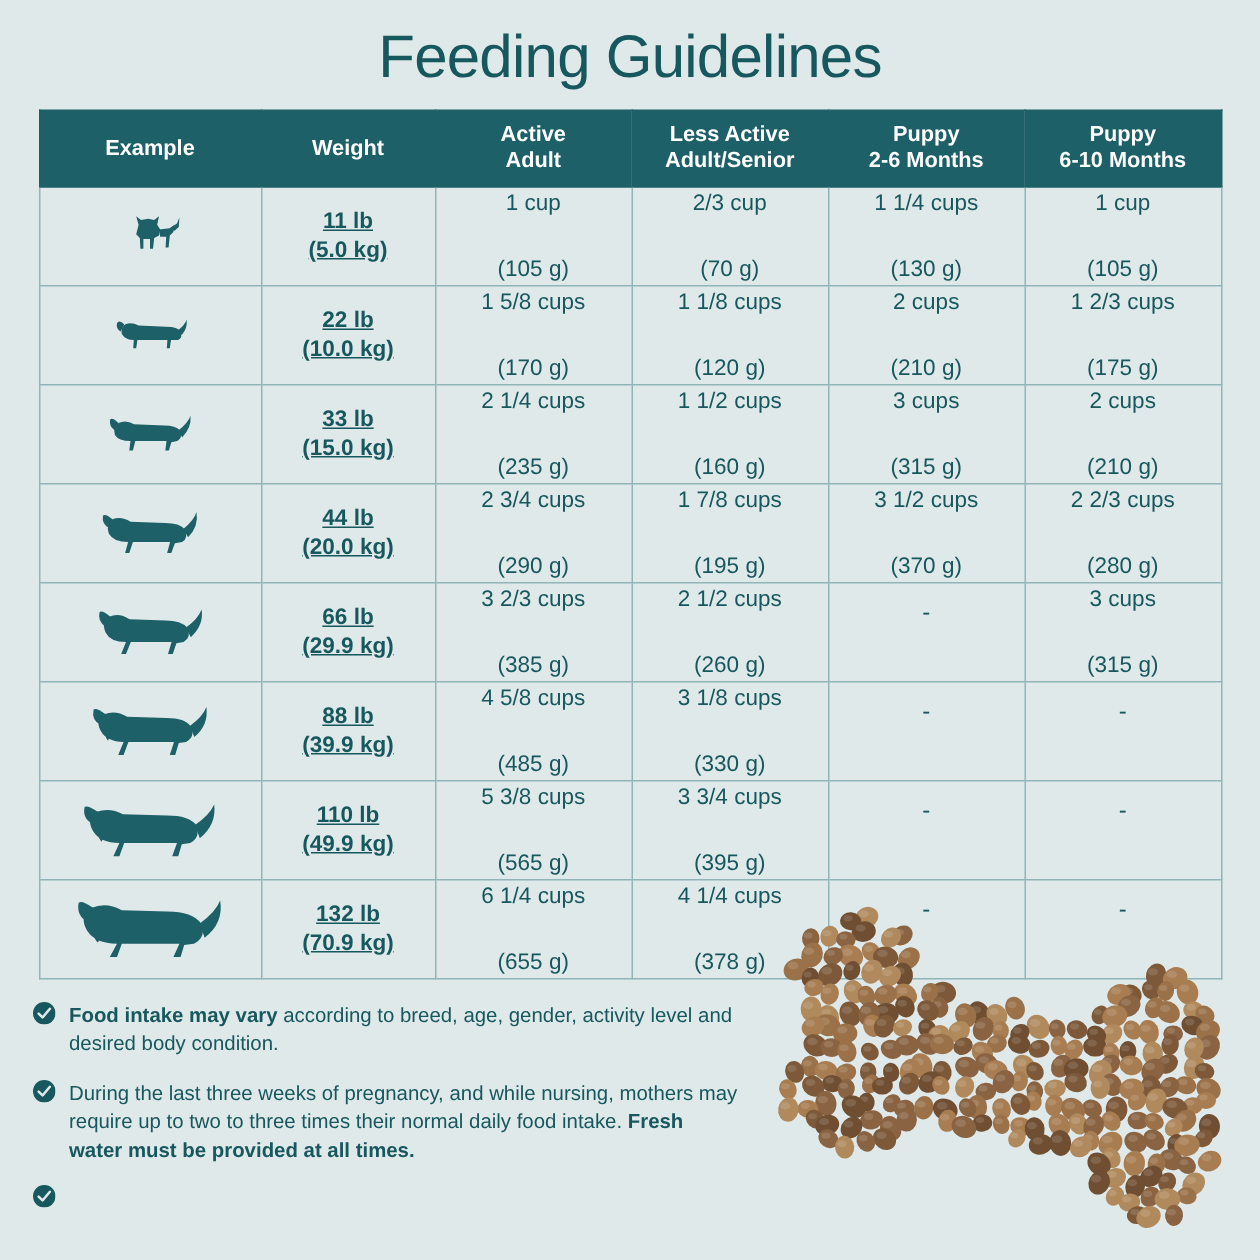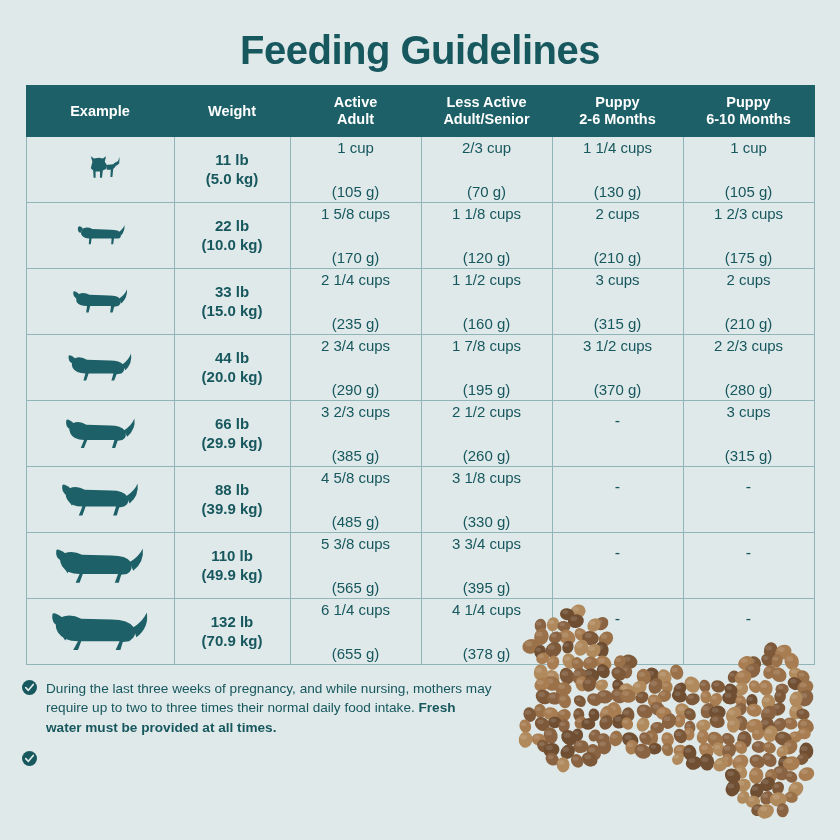--- a/index.html
+++ b/index.html
@@ -17,24 +17,24 @@
   }
   .page {
     width: 840px;
     height: 840px;
     position: relative;
     box-sizing: border-box;
   }
   .title {
     text-align: center;
     font-size: 40px;
-    font-weight: bold;
+    font-weight: normal;
     color: #17575e;
     letter-spacing: -0.5px;
-    padding-top: 28px;
+    padding-top: 16px;
     padding-bottom: 12px;
   }
   table.guidelines {
     border-collapse: collapse;
     width: 788px;
     margin: 0 auto;
     table-layout: fixed;
   }
   table.guidelines th, table.guidelines td {
     border: 1px solid #8fb5b8;
@@ -59,20 +59,21 @@
   col.c-dose    { width: 131px; }
   td.example-cell {
     height: 58px;
     padding: 0;
   }
   td.weight-cell {
     font-size: 15px;
     font-weight: bold;
     color: #17575e;
     line-height: 1.25;
+    text-decoration: underline;
   }
   td.dose-cell {
     font-size: 15px;
     color: #17575e;
     line-height: 1.3;
     font-weight: normal;
   }
   td.dose-cell .g {
     display: block;
     margin-top: 24px;
@@ -421,20 +422,29 @@
           <span>-</span>
           <span class="g"></span>
         </td>
       </tr>
 
     </tbody>
   </table>
 
   <div class="notes">
 
+    <div class="note">
+      <span class="check">
+        <svg width="15" height="15" viewBox="0 0 16 16">
+          <circle cx="8" cy="8" r="8" fill="#17575e"></circle>
+          <path d="M4 8.2 L6.8 11 L12 4.8" stroke="#dfe9e9" stroke-width="1.8" fill="none" stroke-linecap="round" stroke-linejoin="round"></path>
+        </svg>
+      </span>
+      <span class="note-text"><b>Food intake may vary</b><span> according to breed, age, gender, activity level and desired body condition.</span></span>
+    </div>
 
     <div class="note">
       <span class="check">
         <svg width="15" height="15" viewBox="0 0 16 16">
           <circle cx="8" cy="8" r="8" fill="#17575e"></circle>
           <path d="M4 8.2 L6.8 11 L12 4.8" stroke="#dfe9e9" stroke-width="1.8" fill="none" stroke-linecap="round" stroke-linejoin="round"></path>
         </svg>
       </span>
       <span class="note-text"><span>During the last three weeks of pregnancy, and while nursing, mothers may require up to two to three times their normal daily food intake. </span><b>Fresh water must be provided at all times.</b></span>
     </div>

